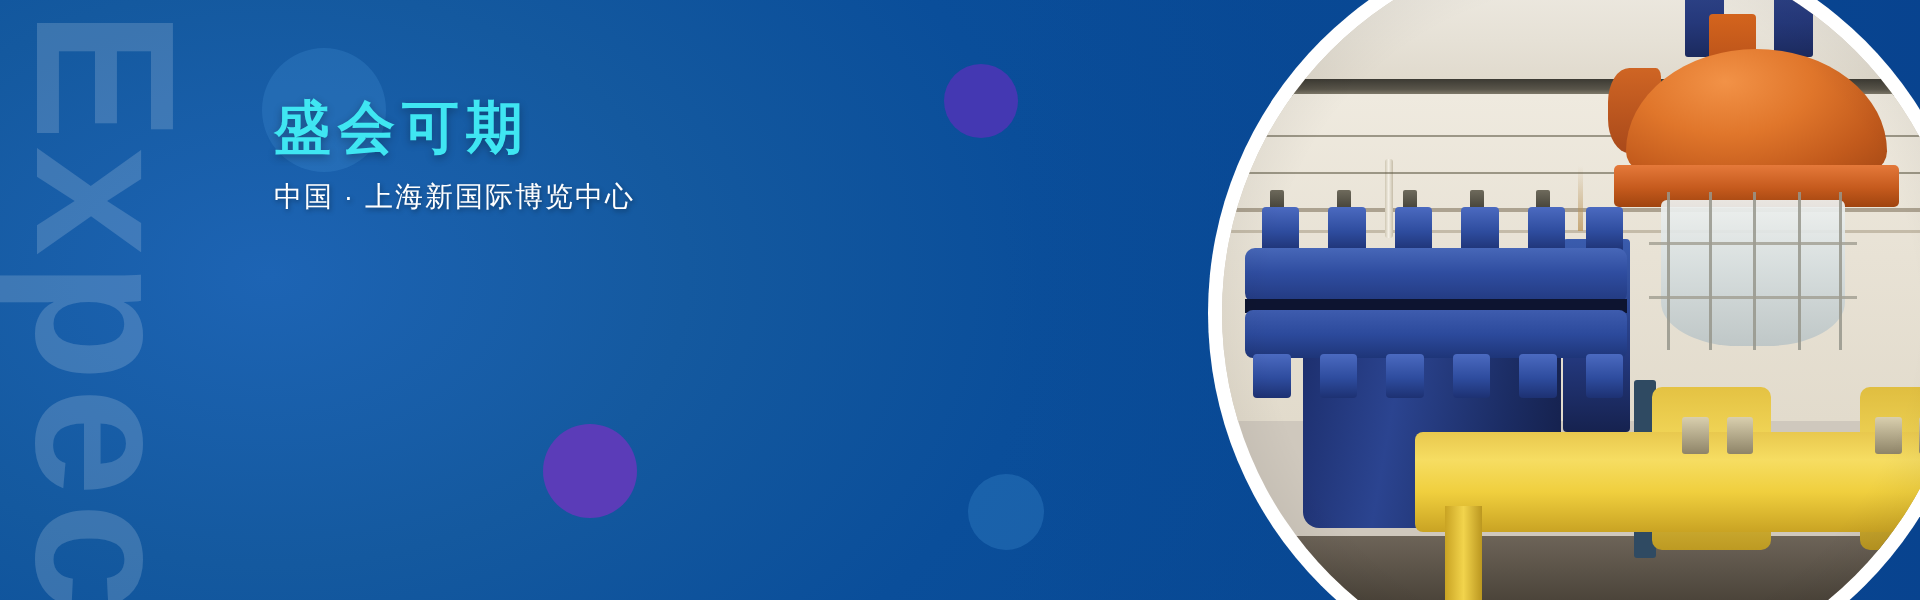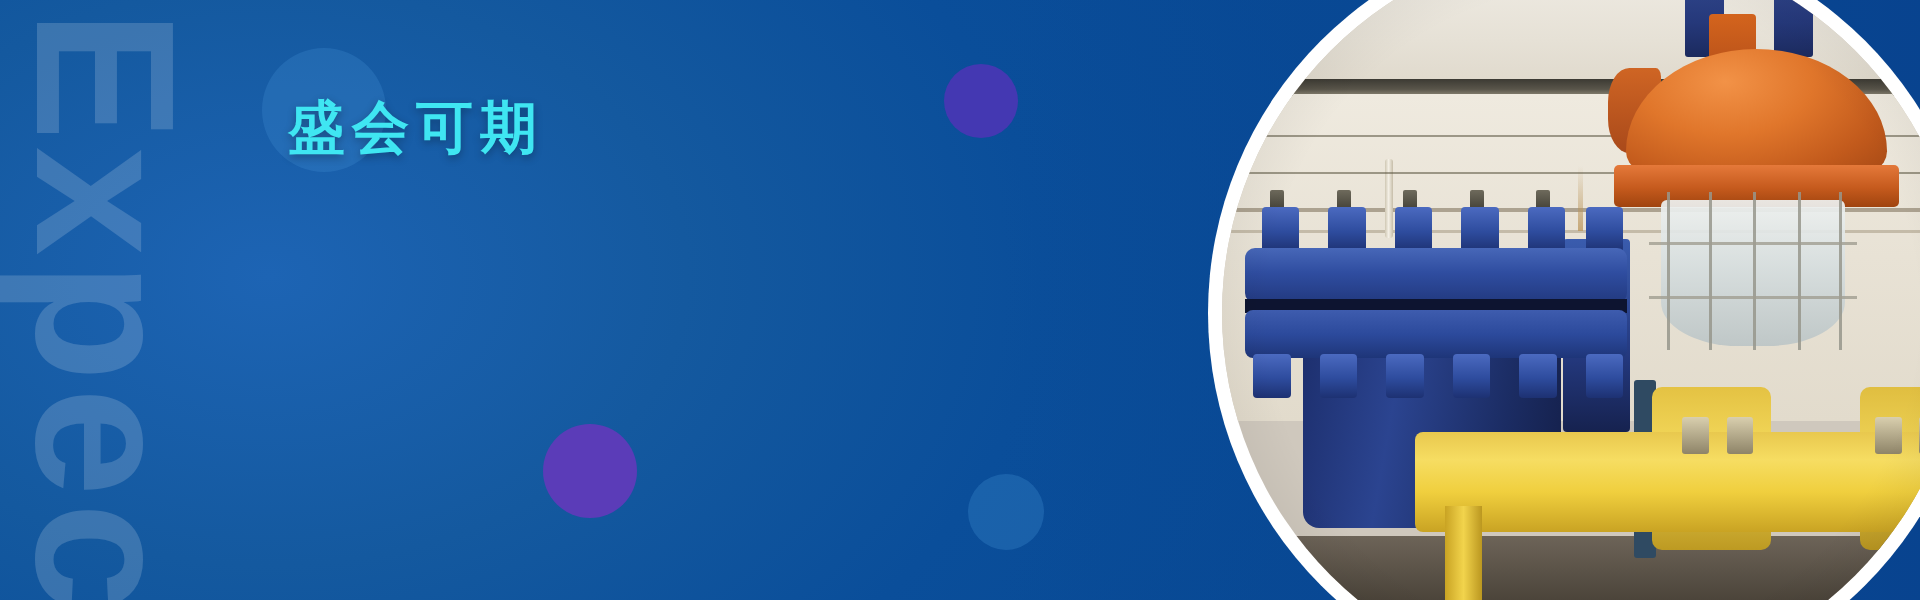--- a/index.html
+++ b/index.html
@@ -77,21 +77,21 @@
   }
   .deco-blue-2 {
     left: 968px; top: 474px;
     width: 76px; height: 76px;
     background: rgba(62,140,208,0.32);
   }
 
   
   .copy {
     position: absolute;
-    left: 288px;
+    left: 274px;
     top: 96px;
     width: 700px;
   }
   .kicker {
     font-size: 57px;
     font-weight: 700;
     letter-spacing: 7px;
     color: #3fe6f2;
     line-height: 1.12;
     text-shadow: 0 3px 9px rgba(0,0,0,0.30);
@@ -386,20 +386,21 @@
     <div class="watermark">Expec</div>
   </div>
 
   <div class="deco deco-blue-1"></div>
   <div class="deco deco-purple-1"></div>
   <div class="deco deco-purple-2"></div>
   <div class="deco deco-blue-2"></div>
 
   <div class="copy">
     <div class="kicker">盛会可期</div>
+    <div class="venue">中国 · 上海新国际博览中心</div>
   </div>
 
   <div class="photo-ring">
     <div class="photo-disc">
       <div class="photo-scene">
 
         <div class="ph-ceiling"></div>
         <div class="ph-ceiling-beam"></div>
         <div class="ph-wall">
           <div class="ph-wall-line-a"></div>

